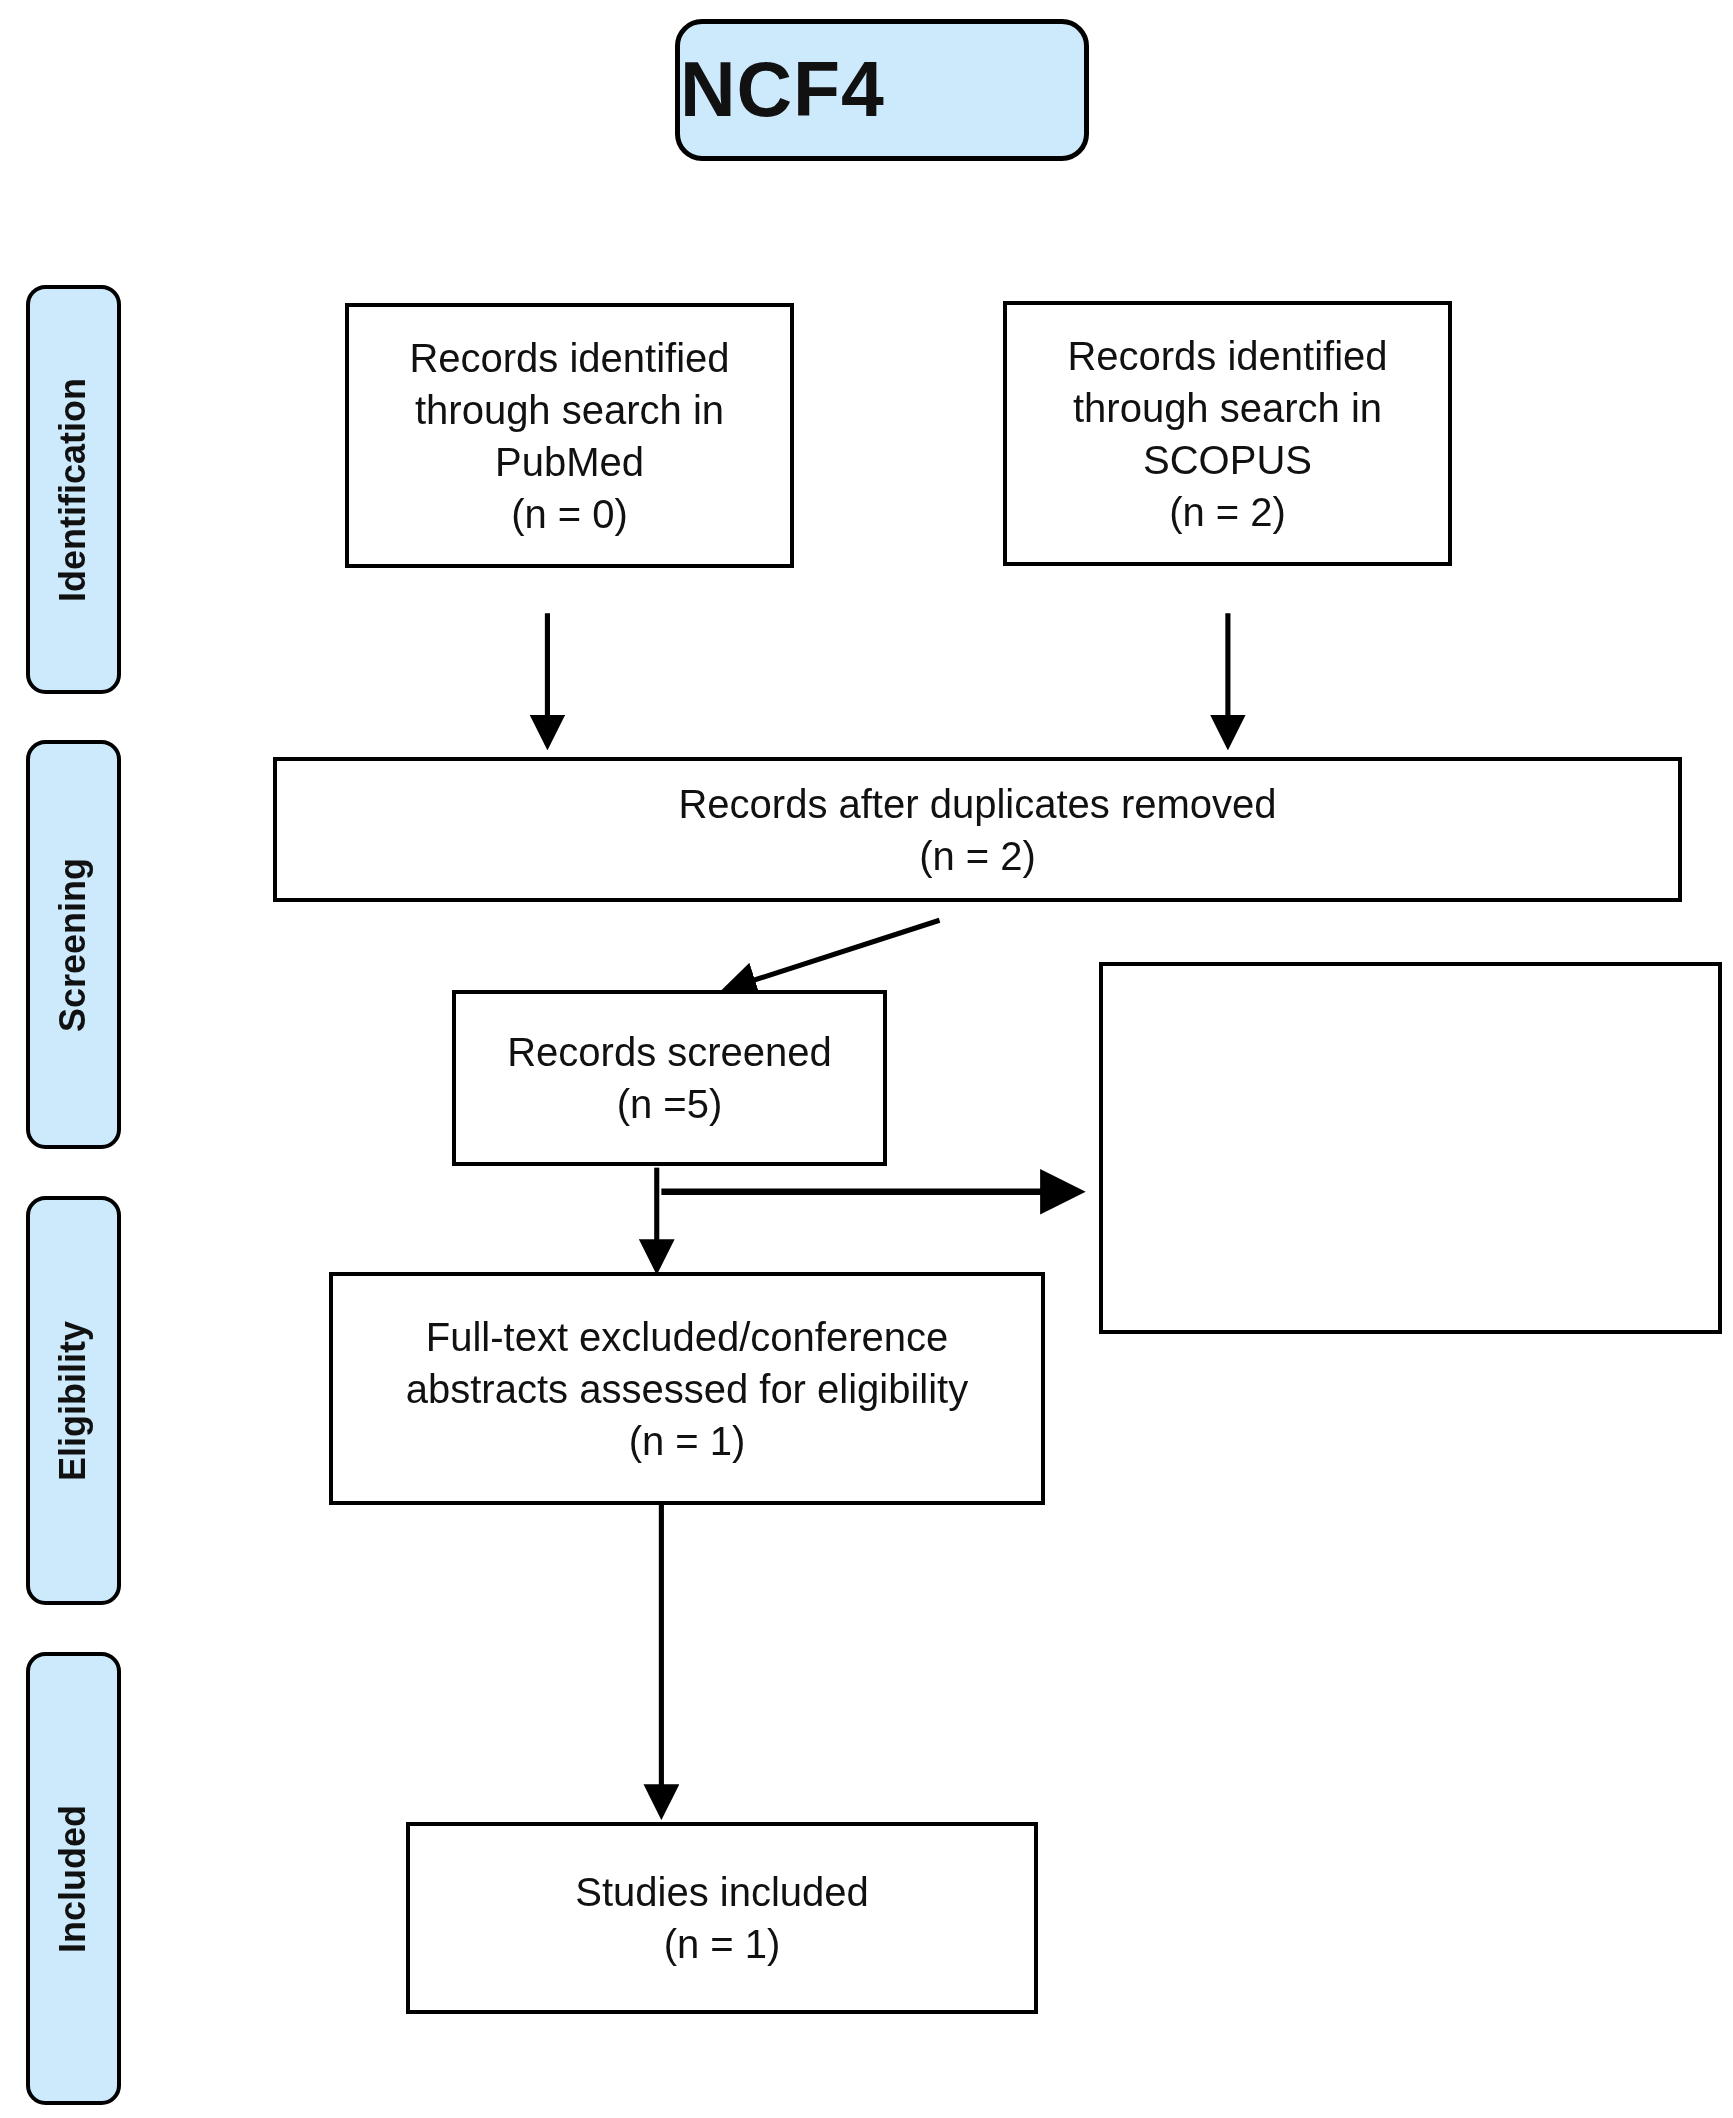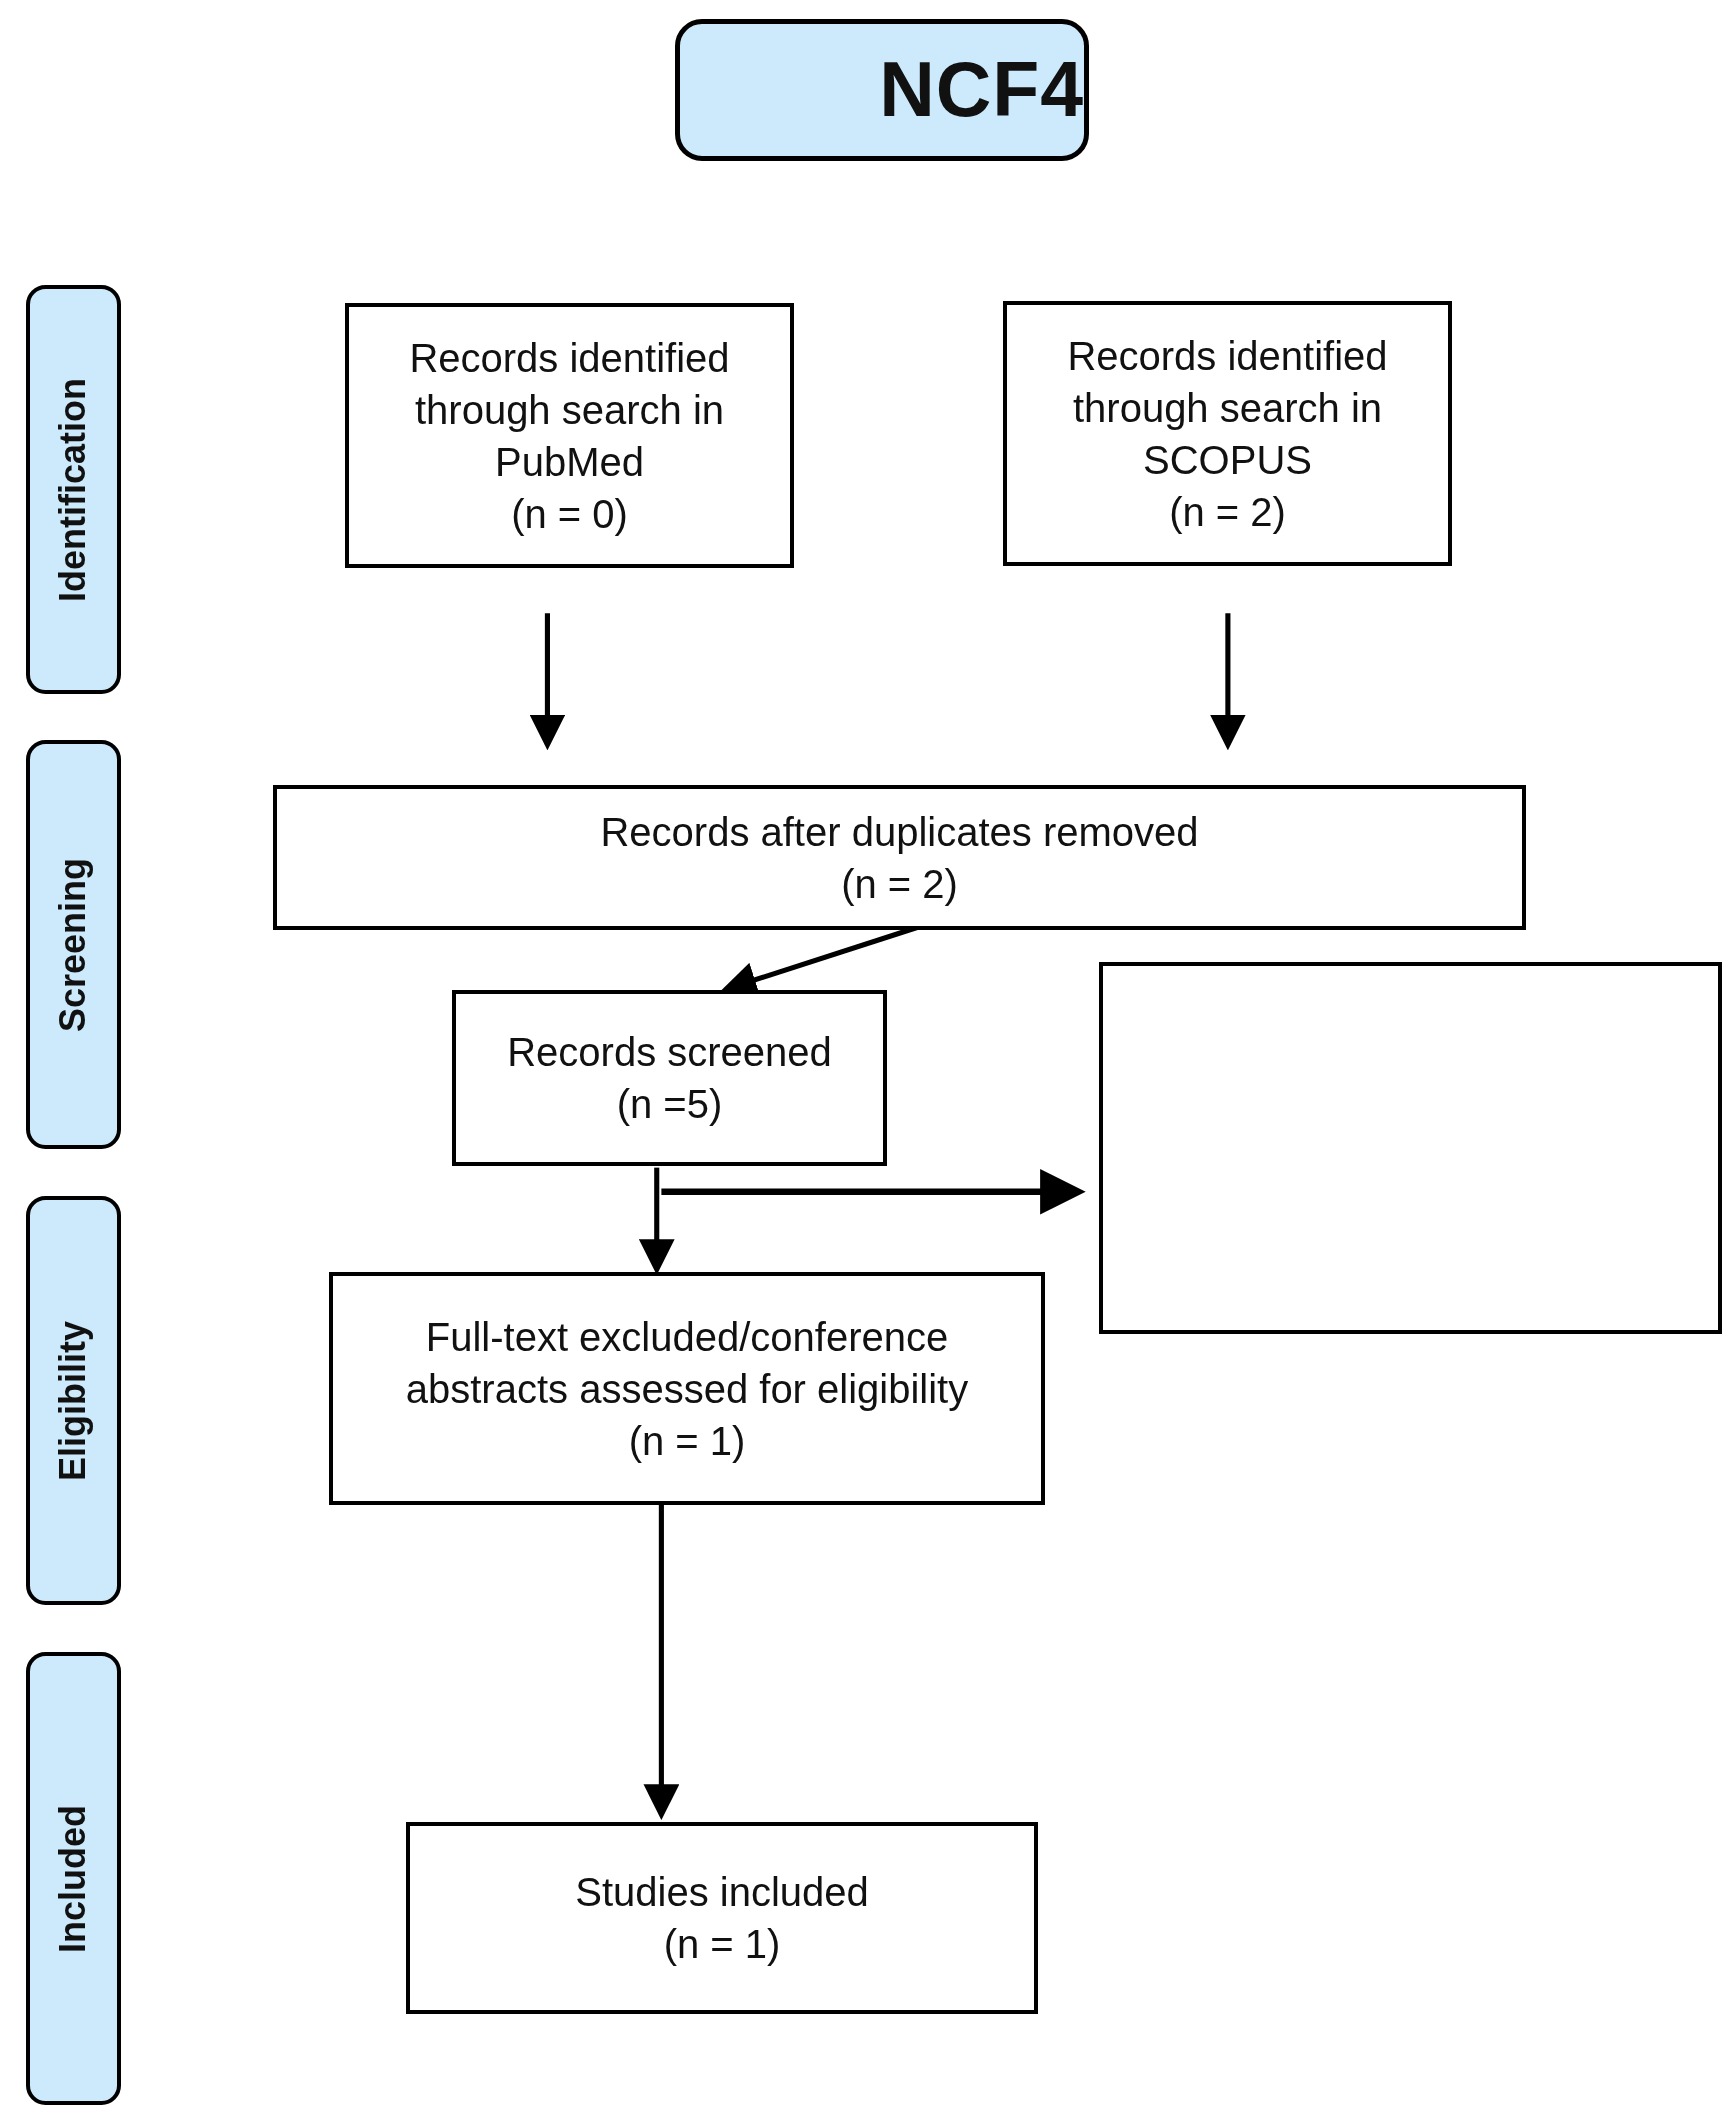--- a/index.html
+++ b/index.html
@@ -25,21 +25,21 @@
     left: 675px;
     top: 18.6px;
     width: 414px;
     height: 142px;
     background: #cdeafd;
     border: 5.1px solid #000000;
     border-radius: 27px;
     box-sizing: border-box;
     display: flex;
     align-items: center;
-    justify-content: flex-end;
+    justify-content: flex-start;
   }
   .title-pill .title-text {
     font-size: 77px;
     font-weight: bold;
     color: #111111;
     letter-spacing: 0.9px;
     line-height: 1;
   }
 
   
@@ -159,21 +159,21 @@
     <span class="line">(n =  0)</span>
   </div>
 
   <div class="pbox" style="left:995px; top:301px; width:449px; height:265px;">
     <span class="line">Records identified</span>
     <span class="line">through search in</span>
     <span class="line">SCOPUS</span>
     <span class="line">(n =  2)</span>
   </div>
 
-  <div class="pbox" style="left:265px; top:785px; width:1253px; height:145px;">
+  <div class="pbox" style="left:265px; top:757px; width:1409px; height:145px;">
     <span class="line">Records after duplicates removed</span>
     <span class="line">(n = 2)</span>
   </div>
 
   <div class="pbox" style="left:444px; top:990px; width:435px; height:176px;">
     <span class="line">Records screened</span>
     <span class="line">(n =5)</span>
   </div>
 
   <div class="pbox excl" style="left:1091px; top:962px; width:623px; height:372px;">

